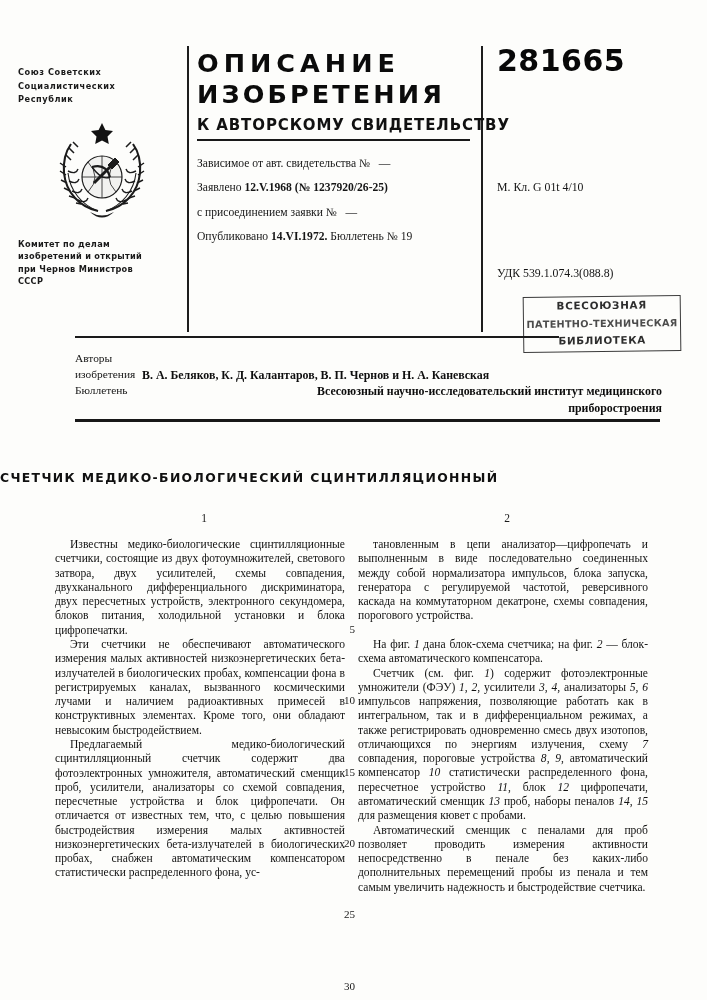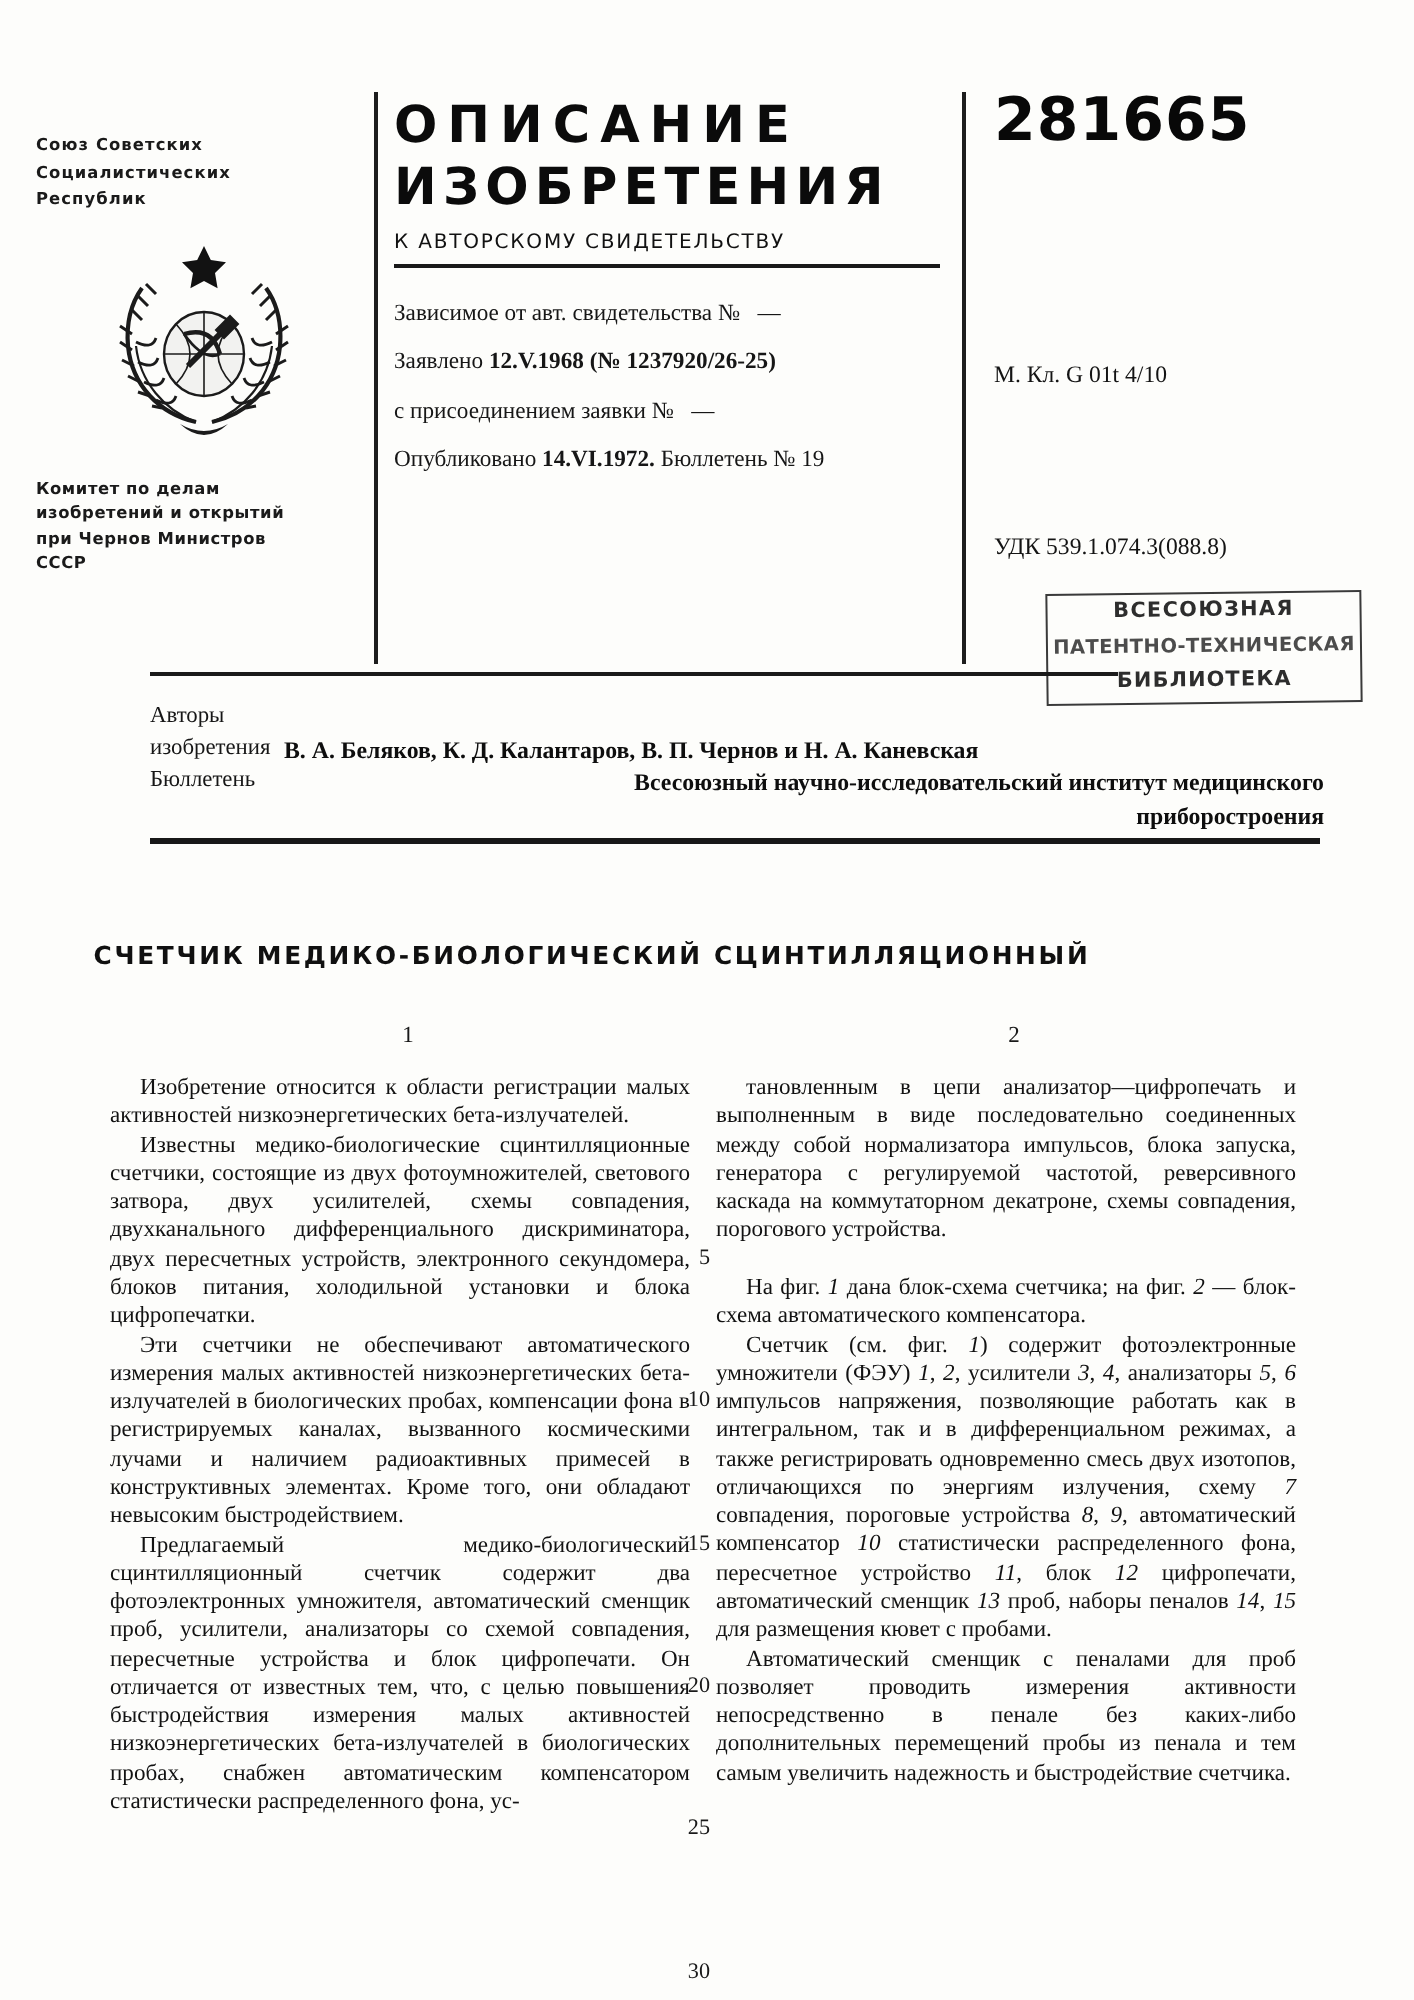--- a/index.html
+++ b/index.html
@@ -39,21 +39,21 @@
   .bigtitle{
     font-family:"DejaVu Sans", sans-serif;
     font-weight:700;color:#0b0b0b;
     font-size:25.5px;line-height:31px;
     letter-spacing:5.0px;
     white-space:nowrap;
   }
   .bigtitle.l2{font-size:25.5px;letter-spacing:3.1px;}
   .subtitle{
     font-family:"DejaVu Sans", sans-serif;
-    font-weight:400;font-size:10px;letter-spacing:.9px;
+    font-weight:700;font-size:15px;letter-spacing:.9px;
     margin-top:6px;color:#111;white-space:nowrap;
   }
   .subrule{height:1.8px;background:#191919;margin-top:5px;width:273px;}
 
   .biblio{margin-top:16px;}
   .biblio .bl{
     font-size:11.6px;line-height:14px;height:24.5px;color:#161616;
     white-space:nowrap;
   }
   .biblio .bl b{font-weight:700;}
@@ -91,21 +91,21 @@
 
   
   .authors{position:absolute;left:0;top:352px;width:707px;}
   .arow{position:relative;height:16px;}
   .alabel{position:absolute;left:75px;font-size:11.4px;color:#161616;}
   .aval{position:absolute;left:142px;width:520px;font-size:11.9px;font-weight:700;color:#0e0e0e;}
   .aval.ctr{text-align:right;}
 
   
   .invtitle{
-    position:absolute;left:0;top:470px;width:592px;text-align:center;
+    position:absolute;left:0;top:470px;width:592px;text-align:left;
     font-family:"DejaVu Sans", sans-serif;
     font-weight:700;font-size:12.4px;letter-spacing:1.35px;color:#101010;
   }
 
   
   .body{position:absolute;left:0;top:512px;width:707px;}
   .colnum{
     position:absolute;font-size:11.5px;color:#191919;text-align:center;width:40px;
   }
   .colnum.c1{left:184px;top:0;}
@@ -259,21 +259,20 @@
 
   <div class="hrule2"></div>
 
   <div class="invtitle">СЧЕТЧИК МЕДИКО-БИОЛОГИЧЕСКИЙ СЦИНТИЛЛЯЦИОННЫЙ</div>
 
   <div class="body">
     <div class="colnum c1">1</div>
     <div class="colnum c2">2</div>
 
     <div class="col left">
-      <p>Изобретение относится к области регистрации малых активностей низкоэнергетических бета-излучателей.</p>
       <p>Известны медико-биологические сцинтилляционные счетчики, состоящие из двух фотоумножителей, светового затвора, двух усилителей, схемы совпадения, двухканального дифференциального дискриминатора, двух пересчетных устройств, электронного секундомера, блоков питания, холодильной установки и блока цифропечатки.</p>
       <p>Эти счетчики не обеспечивают автоматического измерения малых активностей низкоэнергетических бета-излучателей в биологических пробах, компенсации фона в регистрируемых каналах, вызванного космическими лучами и наличием радиоактивных примесей в конструктивных элементах. Кроме того, они обладают невысоким быстродействием.</p>
       <p>Предлагаемый медико-биологический сцинтилляционный счетчик содержит два фотоэлектронных умножителя, автоматический сменщик проб, усилители, анализаторы со схемой совпадения, пересчетные устройства и блок цифропечати. Он отличается от известных тем, что, с целью повышения быстродействия измерения малых активностей низкоэнергетических бета-излучателей в биологических пробах, снабжен автоматическим компенсатором статистически распределенного фона, ус-</p>
     </div>
 
     <div class="linenums">
       <span style="top:85.7px;">5</span>
       <span style="top:157.1px;">10</span>
       <span style="top:228.5px;">15</span>
       <span style="top:299.9px;">20</span>

